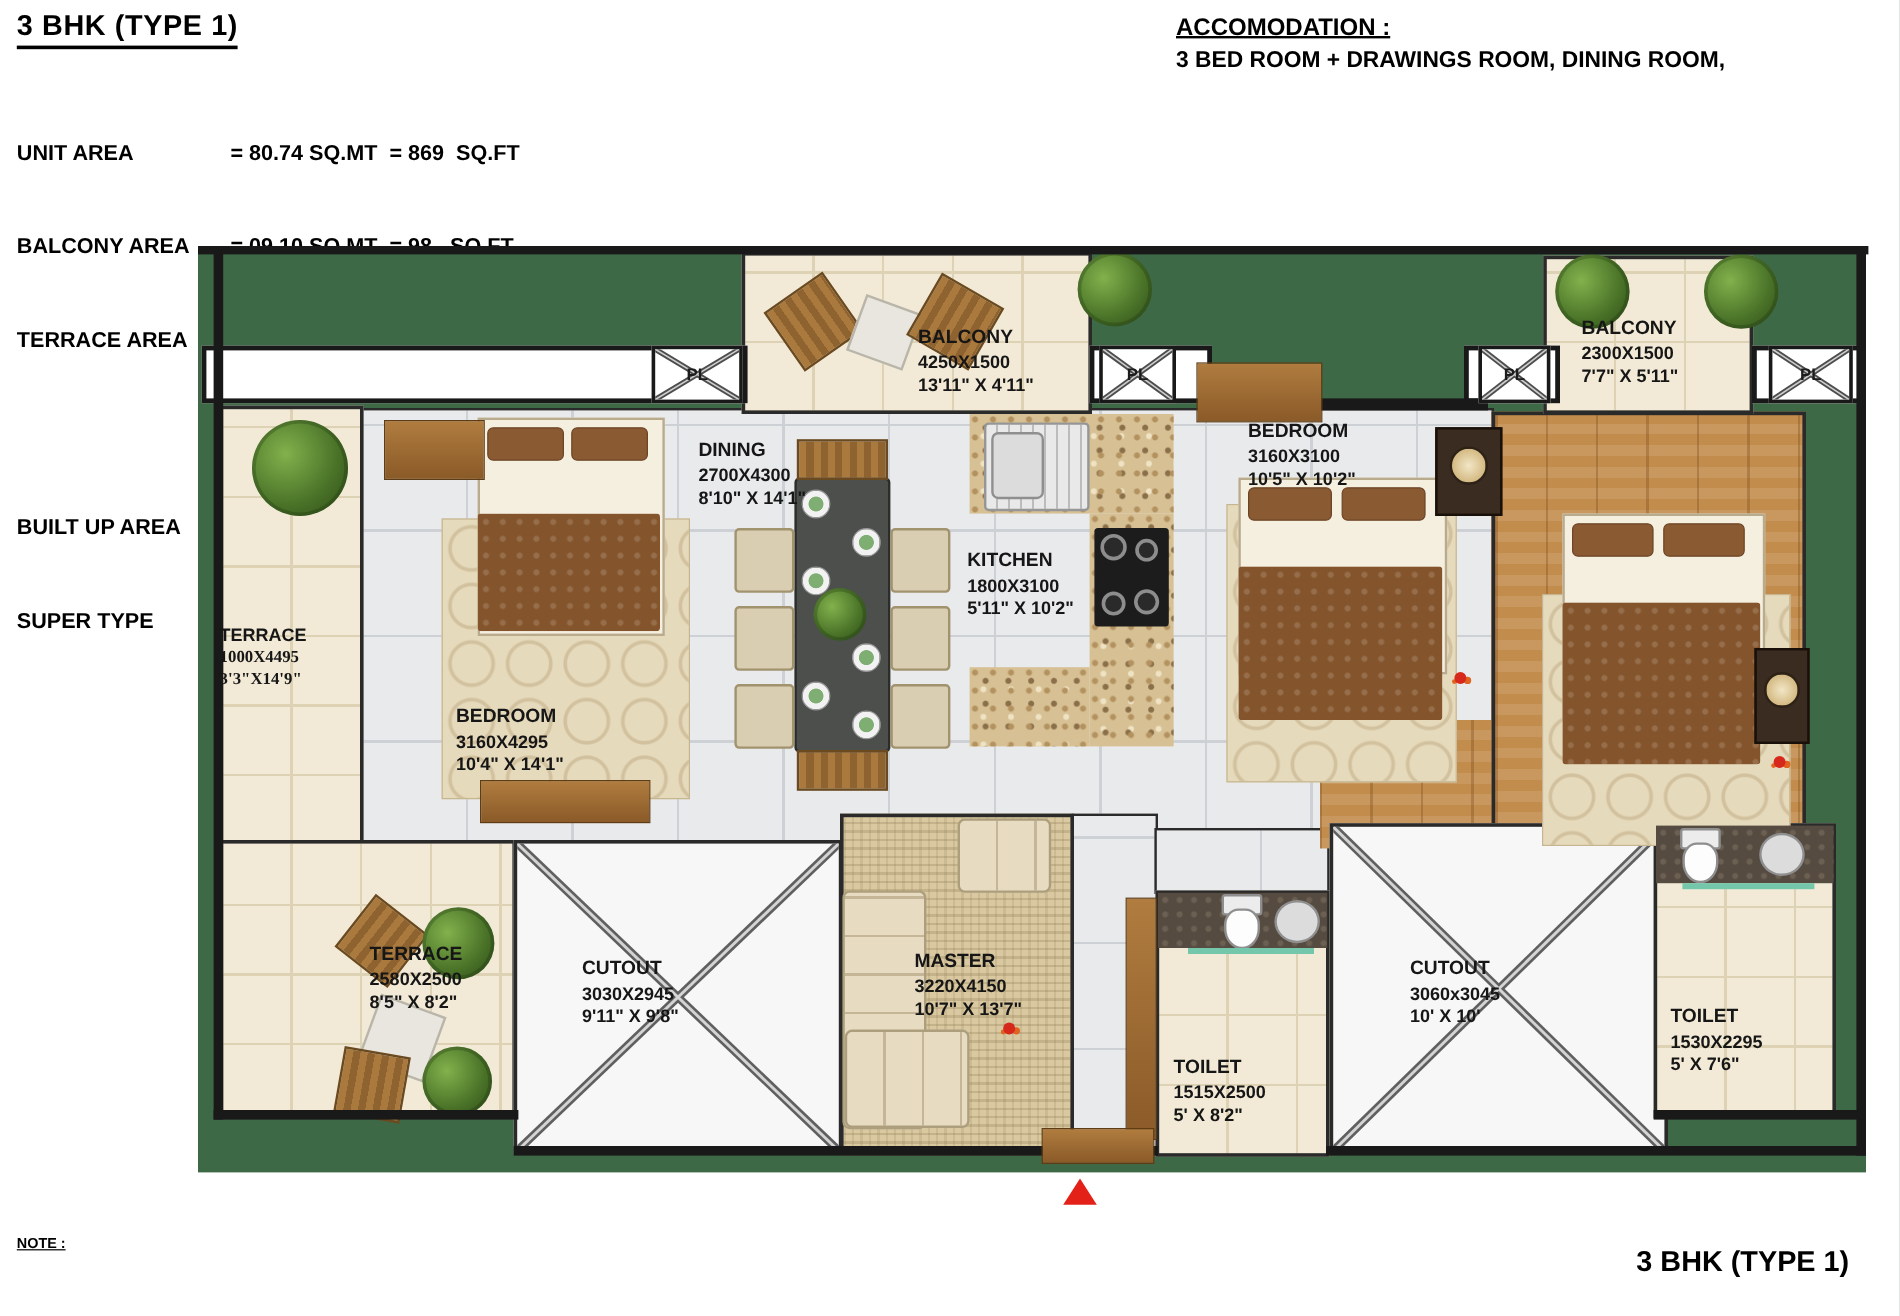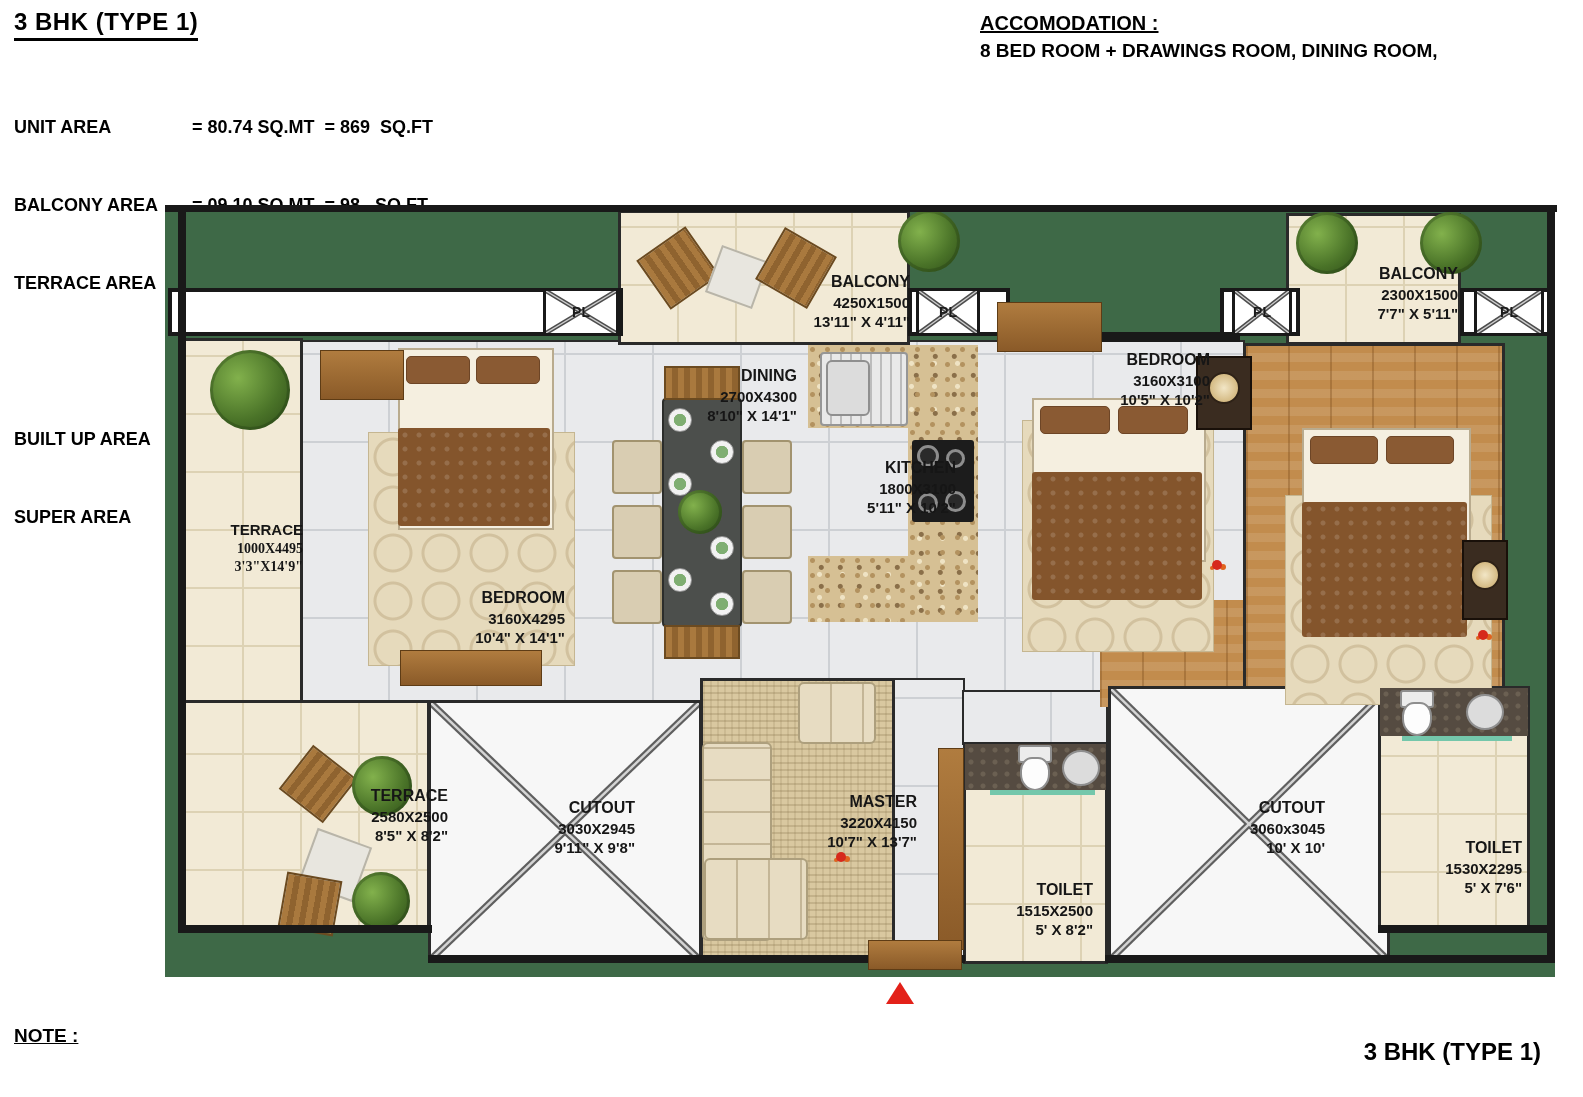--- a/index.html
+++ b/index.html
@@ -6,21 +6,21 @@
   body{width:1583px;height:1097px;position:relative;overflow:hidden;
        font-family:"Liberation Sans",sans-serif;color:#000;}
   .abs{position:absolute;}
   
   .h-title{position:absolute;font-size:24px;font-weight:700;letter-spacing:.5px;
            border-bottom:3px solid #000;padding-bottom:2px;}
   .carpet{position:absolute;font-size:18px;font-weight:700;line-height:26px;white-space:pre;}
   .crow span.lab{display:inline-block;width:178px;}
   .accom{position:absolute;font-size:19px;font-weight:700;line-height:27px;}
   .accom .hd{text-decoration:underline;font-size:20px;}
-  .note{position:absolute;font-size:19px;font-weight:700;line-height:28px;}
+  .note{position:absolute;font-size:12px;font-weight:700;line-height:28px;}
   .note .hd{text-decoration:underline;}
   .f-title{position:absolute;font-size:24px;font-weight:700;}
   
   #plan{position:absolute;left:0;top:0;width:1583px;height:1097px;}
   .base{position:absolute;background:#3e6947;z-index:0;}
   .room{position:absolute;box-sizing:border-box;border:3px solid #2a2a2a;}
   .graytile{background-color:#e9eaec;
     background-image:repeating-linear-gradient(0deg,transparent 0 86px,#cdd0d4 86px 88px),
                      repeating-linear-gradient(90deg,transparent 0 86px,#cdd0d4 86px 88px);}
   .cream{background-color:#f2ead6;
@@ -37,21 +37,21 @@
                      radial-gradient(circle at 70% 60%,#8a6f49 2px,transparent 3px),
                      radial-gradient(circle at 50% 80%,#efe3c4 2px,transparent 3px);
     background-size:15px 15px,19px 19px,23px 23px;}
   .cutout{background:#f7f7f7;}
   .wallband{position:absolute;background:#fff;border:4px solid #191919;box-sizing:border-box;z-index:20;}
   .wallbar{position:absolute;background:#191919;z-index:25;}
   .plbox{position:absolute;background:#fff;border:3px solid #191919;box-sizing:border-box;z-index:30;}
   .plbox .pl{position:absolute;left:0;right:0;top:50%;transform:translateY(-50%);
              text-align:center;font-size:14px;font-weight:600;color:#1c1c1c;z-index:2;}
   .xsvg{position:absolute;left:0;top:0;width:100%;height:100%;z-index:1;}
-  .label{position:absolute;text-align:right;font-weight:600;color:#161616;z-index:40;line-height:1.3;}
+  .label{position:absolute;text-align:left;font-weight:600;color:#161616;z-index:40;line-height:1.3;}
   .label .nm{font-size:16px;}
   .label .mm,.label .ft{font-size:15px;}
   .label.sm .nm{font-size:15px;} .label.sm .mm,.label.sm .ft{font-size:14px;font-family:Liberation Serif, serif;}
   .plant{position:absolute;border-radius:50%;z-index:15;
     background:radial-gradient(circle at 35% 35%,#82b14c,#4a7328 58%,#2d4b18);
     box-shadow:inset 0 0 0 3px rgba(20,40,10,.25);}
   .rug{position:absolute;background:#e6dabc;border:1px solid #c5b691;z-index:5;
     background-image:radial-gradient(circle,transparent 16px,rgba(150,120,70,.25) 17px 19px,transparent 20px);
     background-size:48px 48px;}
   .bedmat{position:absolute;background:#f5efe0;border:2px solid #b9ab8e;z-index:10;}
@@ -93,26 +93,26 @@
 <body>
 
 <div class="h-title" style="left:14px;top:8px;">3 BHK (TYPE 1)</div>
 
 <div class="carpet" style="left:14px;top:62px;">
   <div class="crow"><span class="lab">UNIT AREA</span><span>= 80.74 SQ.MT  = 869  SQ.FT</span></div>
   <div class="crow"><span class="lab">BALCONY AREA</span><span>= 09.10 SQ.MT  = 98   SQ.FT</span></div>
   <div class="crow"><span class="lab">TERRACE AREA</span><span>= 11.18SQ.MT  = 120 SQ.FT</span></div>
   <div style="height:26px"></div>
   <div class="crow"><span class="lab">BUILT UP AREA</span><span>= 111.54 SQ.MT = 1201 SQ.FT</span></div>
-  <div class="crow"><span class="lab">SUPER AREA</span><span>= 152.14 SQ.MT = 1638 SQ.FT</span></div>
+  <div class="crow"><span class="lab">SUPER TYPE</span><span>= 152.14 SQ.MT = 1638 SQ.FT</span></div>
 </div>
 
 <div class="accom" style="left:980px;top:10px;">
   <div class="hd">ACCOMODATION :</div>
-  <div>8 BED ROOM + DRAWINGS ROOM, DINING ROOM,</div>
+  <div>3 BED ROOM + DRAWINGS ROOM, DINING ROOM,</div>
 </div>
 
 <div class="note" style="left:14px;top:1022px;">
   <div class="hd">NOTE :</div>
 </div>
 
 <div class="f-title" style="right:42px;top:1038px;">3 BHK (TYPE 1)</div>
 
 <div id="plan">
 

